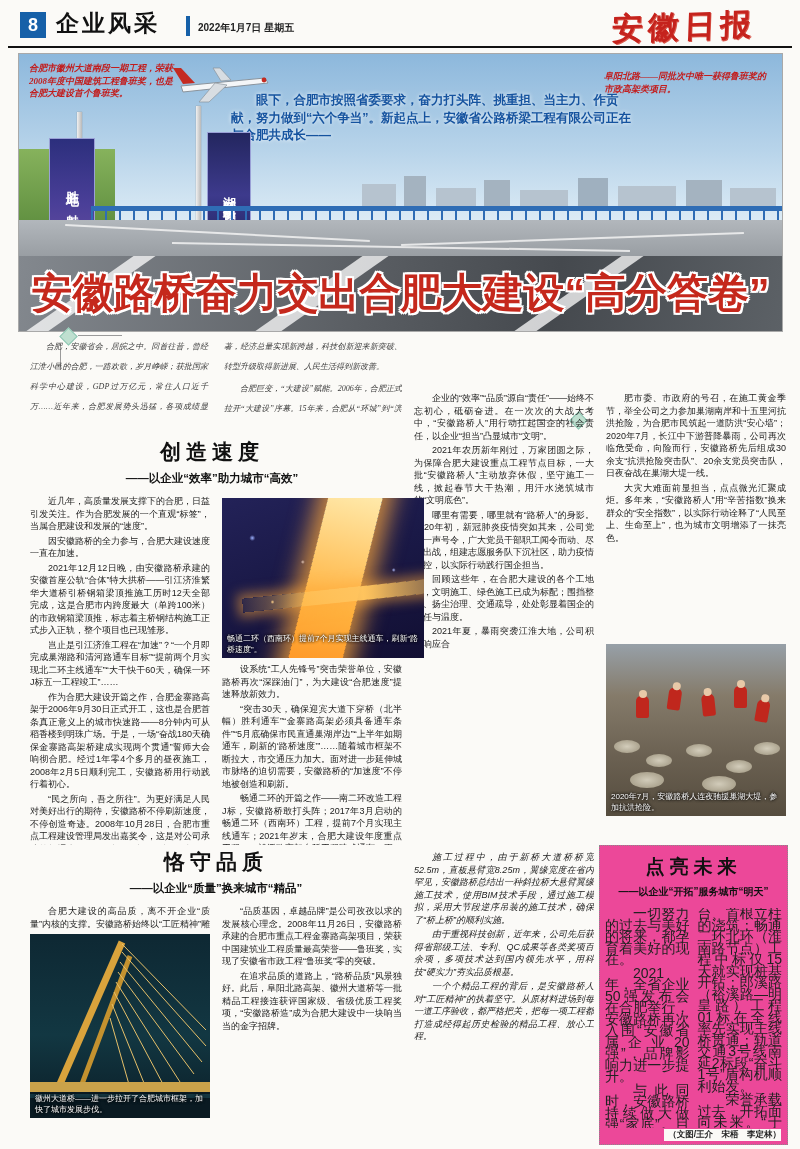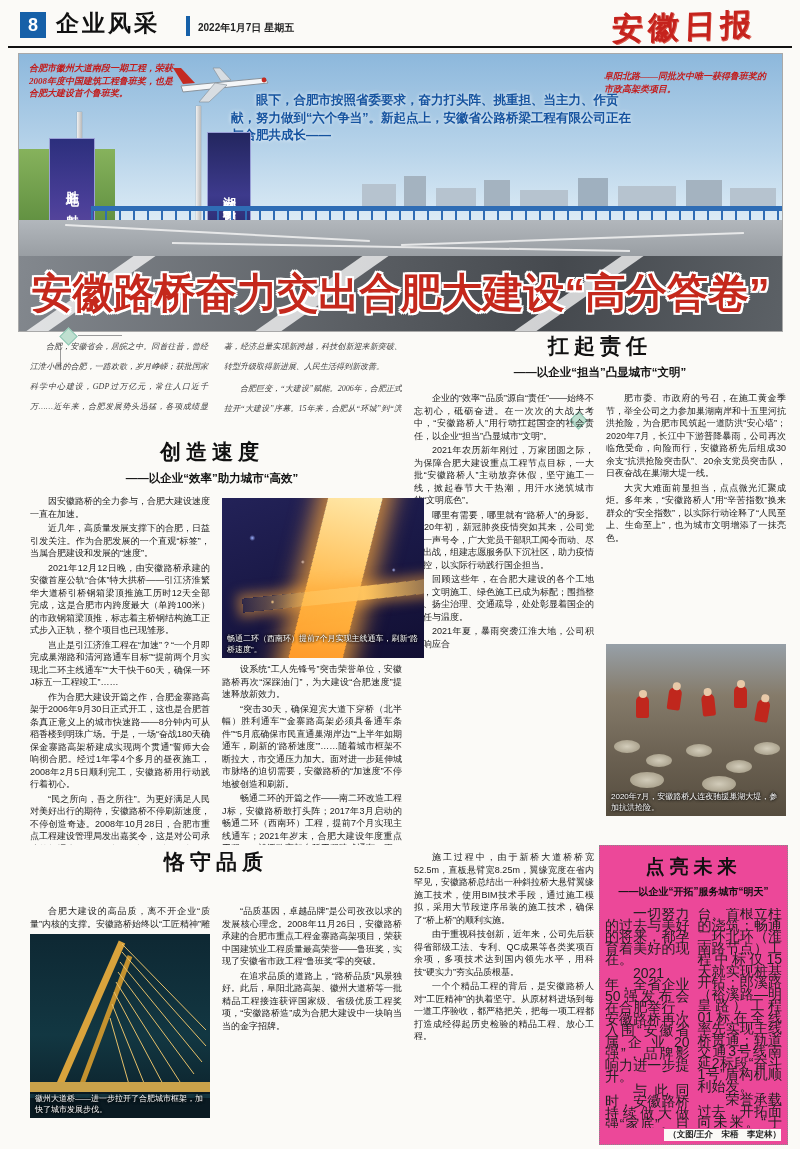--- a/index.html
+++ b/index.html
@@ -164,24 +164,20 @@
   <div class="dia" style="left:62px;top:330px;"></div>
   <div class="dline" style="left:78px;top:335px;width:44px;height:1px;"></div>
   <div class="dline" style="left:60px;top:344px;width:1px;height:26px;"></div>
   <div class="abs intro">
       <p>合肥，安徽省会，居皖之中。回首往昔，曾经江淮小邑的合肥，一路欢歌，岁月峥嵘；获批国家科学中心建设，GDP过万亿元，常住人口近千万……近年来，合肥发展势头迅猛，各项成绩显著，经济总量实现新跨越，科技创新迎来新突破、转型升级取得新进展、人民生活得到新改善。</p>
       <p>合肥巨变，“大建设”赋能。2006年，合肥正式拉开“大建设”序幕。15年来，合肥从“环城”到“滨湖”，再到拥“湖”入城和“通江达海”，城市格局发生翻天覆地变化，城市容颜日益靓丽生辉。作为生于合肥、长于合肥的国企，安徽路桥秉持“诚信务实、敢于争先”的核心价值观，全面深度融入合肥“大建设”“大发展”，勇当排头兵。</p>
     </div>
   <div class="dline" style="left:508px;top:420px;width:60px;height:1px;"></div>
   <div class="dia" style="left:572px;top:414px;"></div>
 
-  <div class="abs" style="left:414px;top:332px;width:372px;">
-    <div class="h2">扛起责任</div>
-    <div class="h3">——以企业“担当”凸显城市“文明”</div>
-  </div>
   <div class="abs bodycol" style="left:414px;top:392px;width:180px;height:453px;">
       <p>企业的“效率”“品质”源自“责任”——始终不忘初心，砥砺奋进。在一次次的大战大考中，“安徽路桥人”用行动扛起国企的社会责任，以企业“担当”凸显城市“文明”。</p>
       <p>2021年农历新年刚过，万家团圆之际，为保障合肥大建设重点工程节点目标，一大批“安徽路桥人”主动放弃休假，坚守施工一线，掀起春节大干热潮，用汗水浇筑城市的“文明底色”。</p>
       <p>哪里有需要，哪里就有“路桥人”的身影。2020年初，新冠肺炎疫情突如其来，公司党委一声号令，广大党员干部职工闻令而动、尽锐出战，组建志愿服务队下沉社区，助力疫情防控，以实际行动践行国企担当。</p>
       <p>回顾这些年，在合肥大建设的各个工地上，文明施工、绿色施工已成为标配；围挡整治、扬尘治理、交通疏导，处处彰显着国企的责任与温度。</p>
       <p>2021年夏，暴雨突袭江淮大地，公司积极响应合</p>
     </div>
   <div class="abs bodycol" style="left:606px;top:392px;width:180px;height:248px;">
       <p>肥市委、市政府的号召，在施工黄金季节，举全公司之力参加巢湖南岸和十五里河抗洪抢险，为合肥市民筑起一道防洪“安心墙”；2020年7月，长江中下游普降暴雨，公司再次临危受命，向险而行，安徽路桥先后组成30余支“抗洪抢险突击队”、20余支党员突击队，日夜奋战在巢湖大堤一线。</p>
       <p>大灾大难面前显担当，点点微光汇聚成炬。多年来，“安徽路桥人”用“辛苦指数”换来群众的“安全指数”，以实际行动诠释了“人民至上、生命至上”，也为城市文明增添了一抹亮色。</p>
@@ -200,40 +196,41 @@
     <div class="fig" style="left:128px;top:42px;"></div>
     <div class="fig" style="left:150px;top:56px;transform:rotate(10deg);"></div>
     <div class="photocap">2020年7月，安徽路桥人连夜驰援巢湖大堤，参加抗洪抢险。</div>
   </div>
 
   <div class="abs" style="left:26px;top:438px;width:372px;">
     <div class="h2">创造速度</div>
     <div class="h3">——以企业“效率”助力城市“高效”</div>
   </div>
   <div class="abs bodycol" style="left:30px;top:495px;width:180px;height:350px;">
+      <p>近几年，高质量发展支撑下的合肥，日益引发关注。作为合肥发展的一个直观“标签”，当属合肥建设和发展的“速度”。</p>
       <p>因安徽路桥的全力参与，合肥大建设速度一直在加速。</p>
-      <p>近几年，高质量发展支撑下的合肥，日益引发关注。作为合肥发展的一个直观“标签”，当属合肥建设和发展的“速度”。</p>
       <p>2021年12月12日晚，由安徽路桥承建的安徽首座公轨“合体”特大拱桥——引江济淮繁华大道桥引桥钢箱梁顶推施工历时12天全部完成，这是合肥市内跨度最大（单跨100米）的市政钢箱梁顶推，标志着主桥钢结构施工正式步入正轨，整个项目也已现雏形。</p>
       <p>岂止是引江济淮工程在“加速”？“一个月即完成巢湖路和清河路通车目标”“提前两个月实现北二环主线通车”“大干快干60天，确保一环J标五一工程竣工”……</p>
       <p>作为合肥大建设开篇之作，合肥金寨路高架于2006年9月30日正式开工，这也是合肥首条真正意义上的城市快速路——8分钟内可从稻香楼到明珠广场。于是，一场“奋战180天确保金寨路高架桥建成实现两个贯通”誓师大会响彻合肥。经过1年零4个多月的昼夜施工，2008年2月5日顺利完工，安徽路桥用行动践行着初心。</p>
       <p>“民之所向，吾之所往”。为更好满足人民对美好出行的期待，安徽路桥不停刷新速度，不停创造奇迹。2008年10月28日，合肥市重点工程建设管理局发出嘉奖令，这是对公司承建的畅通合肥一环C标、D标、G标、J标、K标等项目的充分肯定。</p>
     </div>
   <div class="abs photo photo-night" style="left:222px;top:498px;width:180px;height:160px;padding-left:22px;">
     <div class="glowroad"></div>
     <div class="glowroad2"></div>
     <div class="photocap">畅通二环（西南环）提前7个月实现主线通车，刷新“路桥速度”。</div>
   </div>
   <div class="abs bodycol" style="left:222px;top:663px;width:180px;height:182px;">
       <p>设系统“工人先锋号”突击荣誉单位，安徽路桥再次“深踩油门”，为大建设“合肥速度”提速释放新效力。</p>
       <p>“突击30天，确保迎宾大道下穿桥（北半幅）胜利通车”“金寨路高架必须具备通车条件”“5月底确保市民直通巢湖岸边”“上半年如期通车，刷新的‘路桥速度’”……随着城市框架不断拉大，市交通压力加大。面对进一步延伸城市脉络的迫切需要，安徽路桥的“加速度”不停地被创造和刷新。</p>
       <p>畅通二环的开篇之作——南二环改造工程J标，安徽路桥敢打头阵；2017年3月启动的畅通二环（西南环）工程，提前7个月实现主线通车；2021年岁末，合肥大建设年度重点工程——裕溪路高架东延工程建成通车，再一次刷新了“合肥速度”。</p>
     </div>
 
   <div class="abs" style="left:30px;top:848px;width:372px;">
     <div class="h2">恪守品质</div>
+    <div class="h3">——以企业“质量”换来城市“精品”</div>
   </div>
   <div class="abs bodycol" style="left:30px;top:905px;width:180px;height:26px;">
       <p>合肥大建设的高品质，离不开企业“质量”内核的支撑。安徽路桥始终以“工匠精神”雕琢每一项工程。</p>
     </div>
   <div class="abs photo photo-bridge" style="left:30px;top:934px;width:180px;height:184px;">
     <svg width="180" height="184" viewBox="0 0 180 184" style="position:absolute;left:0;top:0;">
       <line x1="30" y1="150" x2="92" y2="8" stroke="#d9a33c" stroke-width="7"></line>
       <line x1="52" y1="150" x2="100" y2="22" stroke="#c4922f" stroke-width="5"></line>
       <g stroke="#e6c06a" stroke-width="1">
         <line x1="92" y1="10" x2="176" y2="96"></line>
@@ -248,21 +245,21 @@
       <rect x="0" y="148" width="180" height="10" fill="#caa24a"></rect>
       <rect x="0" y="158" width="180" height="26" fill="#0a1a22"></rect>
       <rect x="0" y="160" width="180" height="4" fill="#1d4a55" opacity="0.6"></rect>
     </svg>
     <div class="photocap">徽州大道桥——进一步拉开了合肥城市框架，加快了城市发展步伐。</div>
   </div>
   <div class="abs bodycol" style="left:222px;top:905px;width:180px;height:240px;">
       <p>“品质基因，卓越品牌”是公司孜孜以求的发展核心理念。2008年11月26日，安徽路桥承建的合肥市重点工程金寨路高架项目，荣获中国建筑业工程质量最高荣誉——鲁班奖，实现了安徽省市政工程“鲁班奖”零的突破。</p>
       <p>在追求品质的道路上，“路桥品质”风景独好。此后，阜阳北路高架、徽州大道桥等一批精品工程接连获评国家级、省级优质工程奖项，“安徽路桥造”成为合肥大建设中一块响当当的金字招牌。</p>
     </div>
-  <div class="abs bodycol" style="left:414px;top:851px;width:180px;height:294px;">
+  <div class="abs bodycol" style="left:414px;top:851px;width:180px;height:294px;font-style:italic;">
       <p>施工过程中，由于新桥大道桥桥宽52.5m，直板悬臂宽8.25m，翼缘宽度在省内罕见，安徽路桥总结出一种斜拉桥大悬臂翼缘施工技术，使用BIM技术手段，通过施工模拟，采用大节段逆序吊装的施工技术，确保了“桥上桥”的顺利实施。</p>
       <p>由于重视科技创新，近年来，公司先后获得省部级工法、专利、QC成果等各类奖项百余项，多项技术达到国内领先水平，用科技“硬实力”夯实品质根基。</p>
       <p>一个个精品工程的背后，是安徽路桥人对“工匠精神”的执着坚守。从原材料进场到每一道工序验收，都严格把关，把每一项工程都打造成经得起历史检验的精品工程、放心工程。</p>
     </div>
 
   <div class="abs future-box">
     <div class="h2" style="font-size:19px;margin-top:8px;">点亮未来</div>
     <div class="h3" style="font-size:10px;">——以企业“开拓”服务城市“明天”</div>
     <div class="future-cols">
         <p>一切努力的过去与美好的将来，都孕育着美好的现在。</p>

